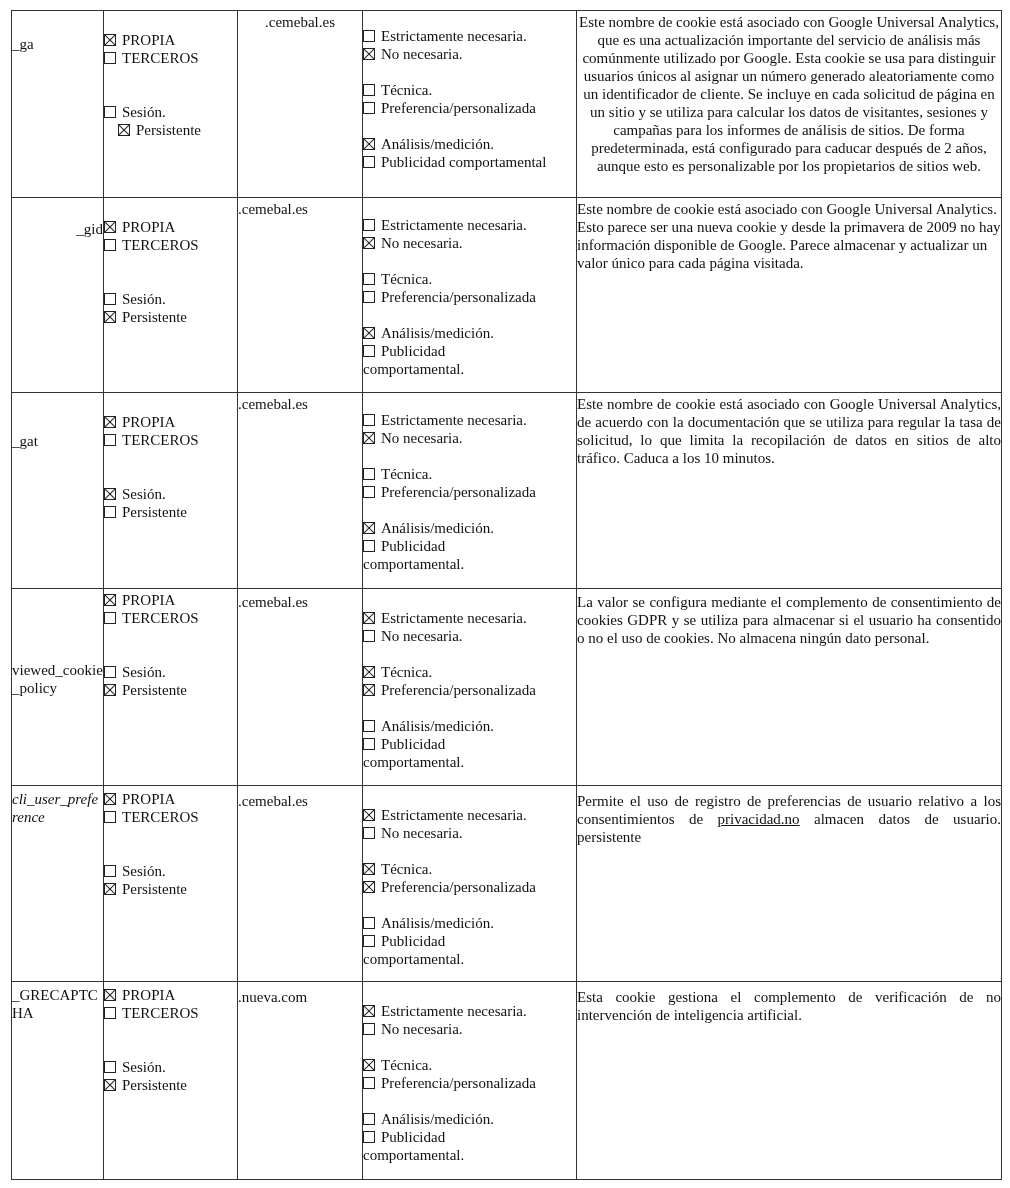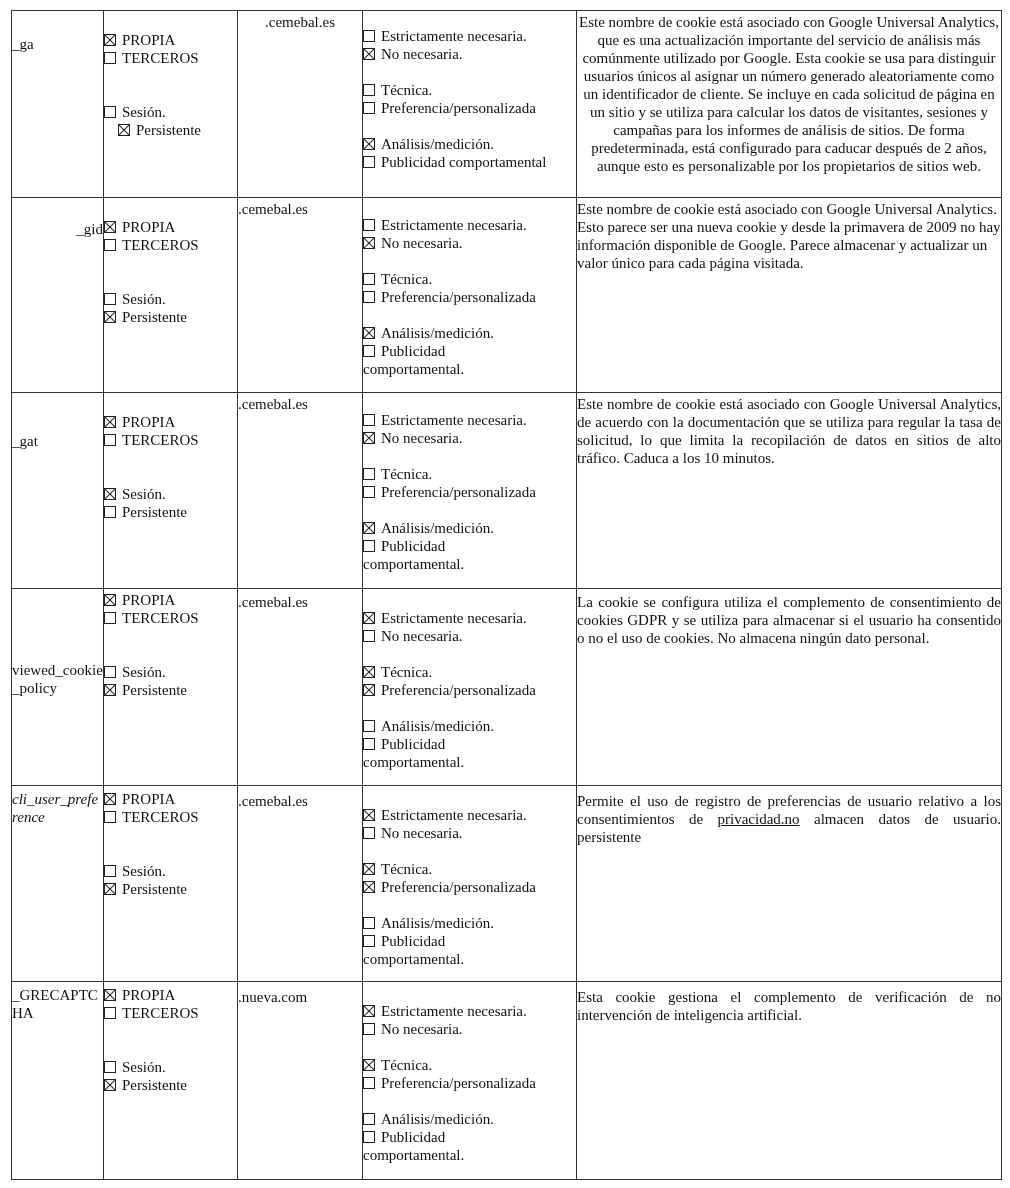--- a/index.html
+++ b/index.html
@@ -103,21 +103,21 @@
         </td>
         <td class="dom" style="padding-top: 4px;">.cemebal.es</td>
         <td class="cat" style="padding-top: 20px;">
           <span class="cb"><span class="box checked"></span><span>Estrictamente necesaria.</span></span>
           <span class="cb"><span class="box"></span><span>No necesaria.</span></span>
           <span class="cb" style="margin-top: 18px;"><span class="box checked"></span><span>Técnica.</span></span>
           <span class="cb"><span class="box checked"></span><span>Preferencia/personalizada</span></span>
           <span class="cb" style="margin-top: 18px;"><span class="box"></span><span>Análisis/medición.</span></span>
           <span class="cb wrap-cb" style="width: 110px;"><span class="box"></span><span>Publicidad comportamental.</span></span>
         </td>
-        <td class="desc justify" style="padding-top: 4px;">La cookie se configura utiliza el complemento de consentimiento de cookies GDPR y se utiliza para almacenar si el usuario ha consentido o no el uso de cookies. No almacena ningún dato personal.</td>
+        <td class="desc justify" style="padding-top: 4px;">La valor se configura mediante el complemento de consentimiento de cookies GDPR y se utiliza para almacenar si el usuario ha consentido o no el uso de cookies. No almacena ningún dato personal.</td>
       </tr>
       <tr class="r4">
         <td class="name" style="padding-top: 4px; font-style: italic;">cli_user_preference</td>
         <td class="tipo" style="padding-top: 4px;">
           <span class="cb"><span class="box checked"></span><span>PROPIA</span></span>
           <span class="cb"><span class="box"></span><span>TERCEROS</span></span>
           <span class="cb" style="margin-top: 36px;"><span class="box"></span><span>Sesión.</span></span>
           <span class="cb"><span class="box checked"></span><span>Persistente</span></span>
         </td>
         <td class="dom" style="padding-top: 6px;">.cemebal.es</td>

